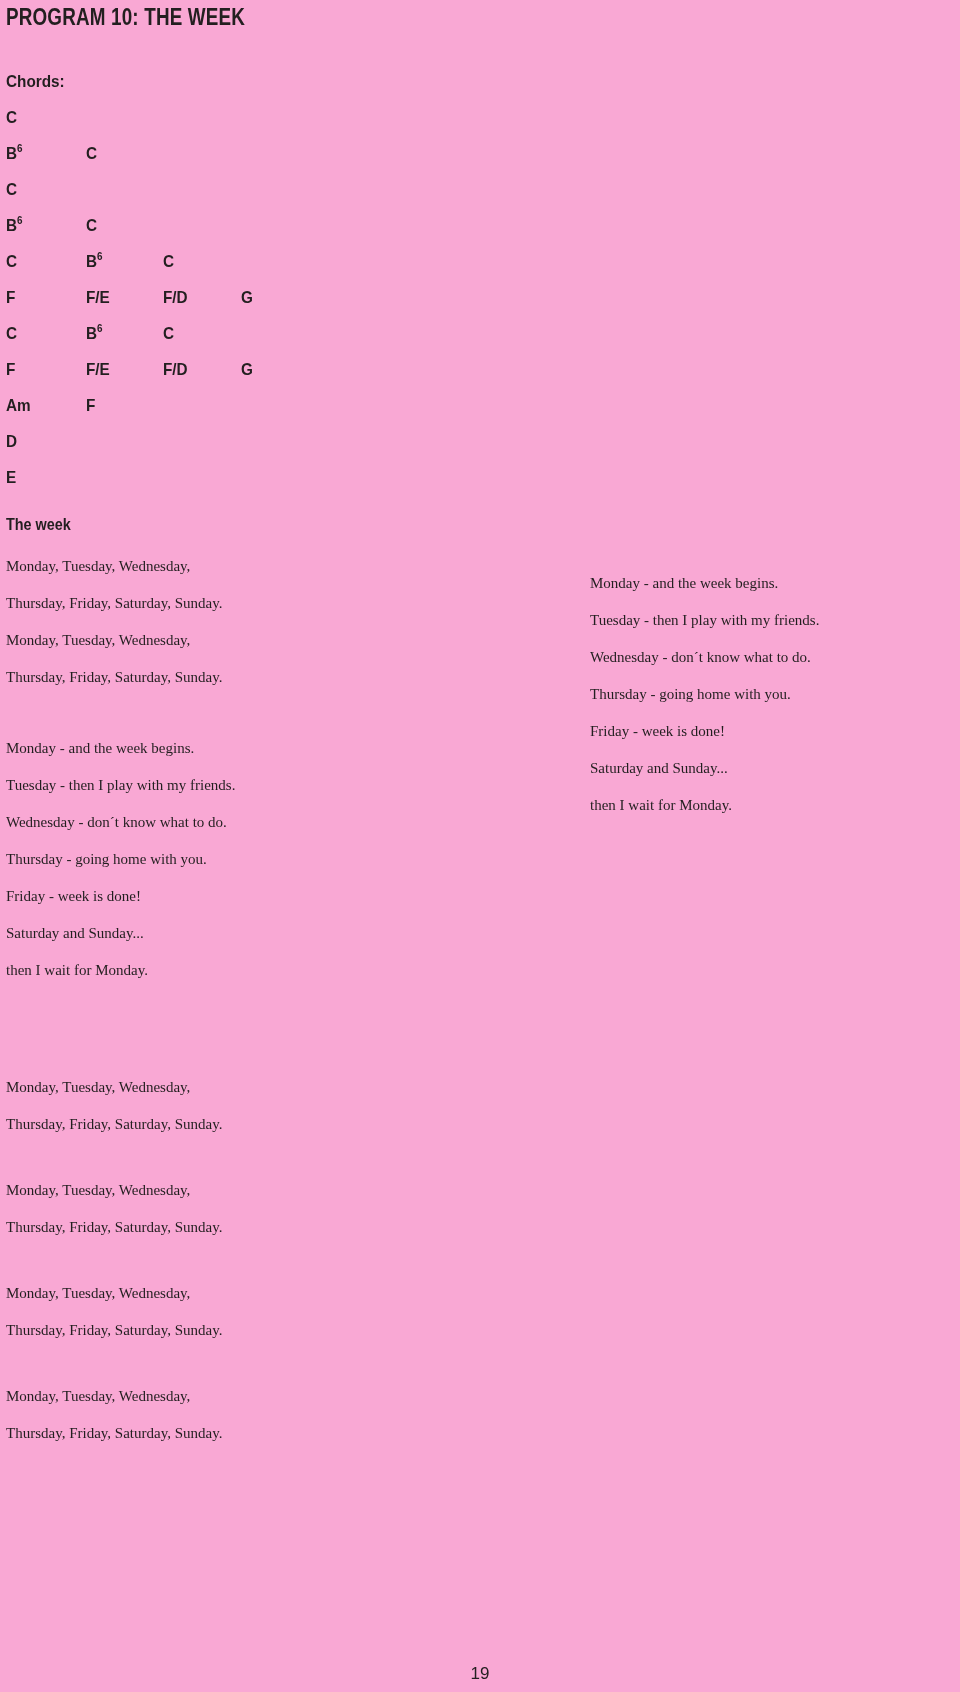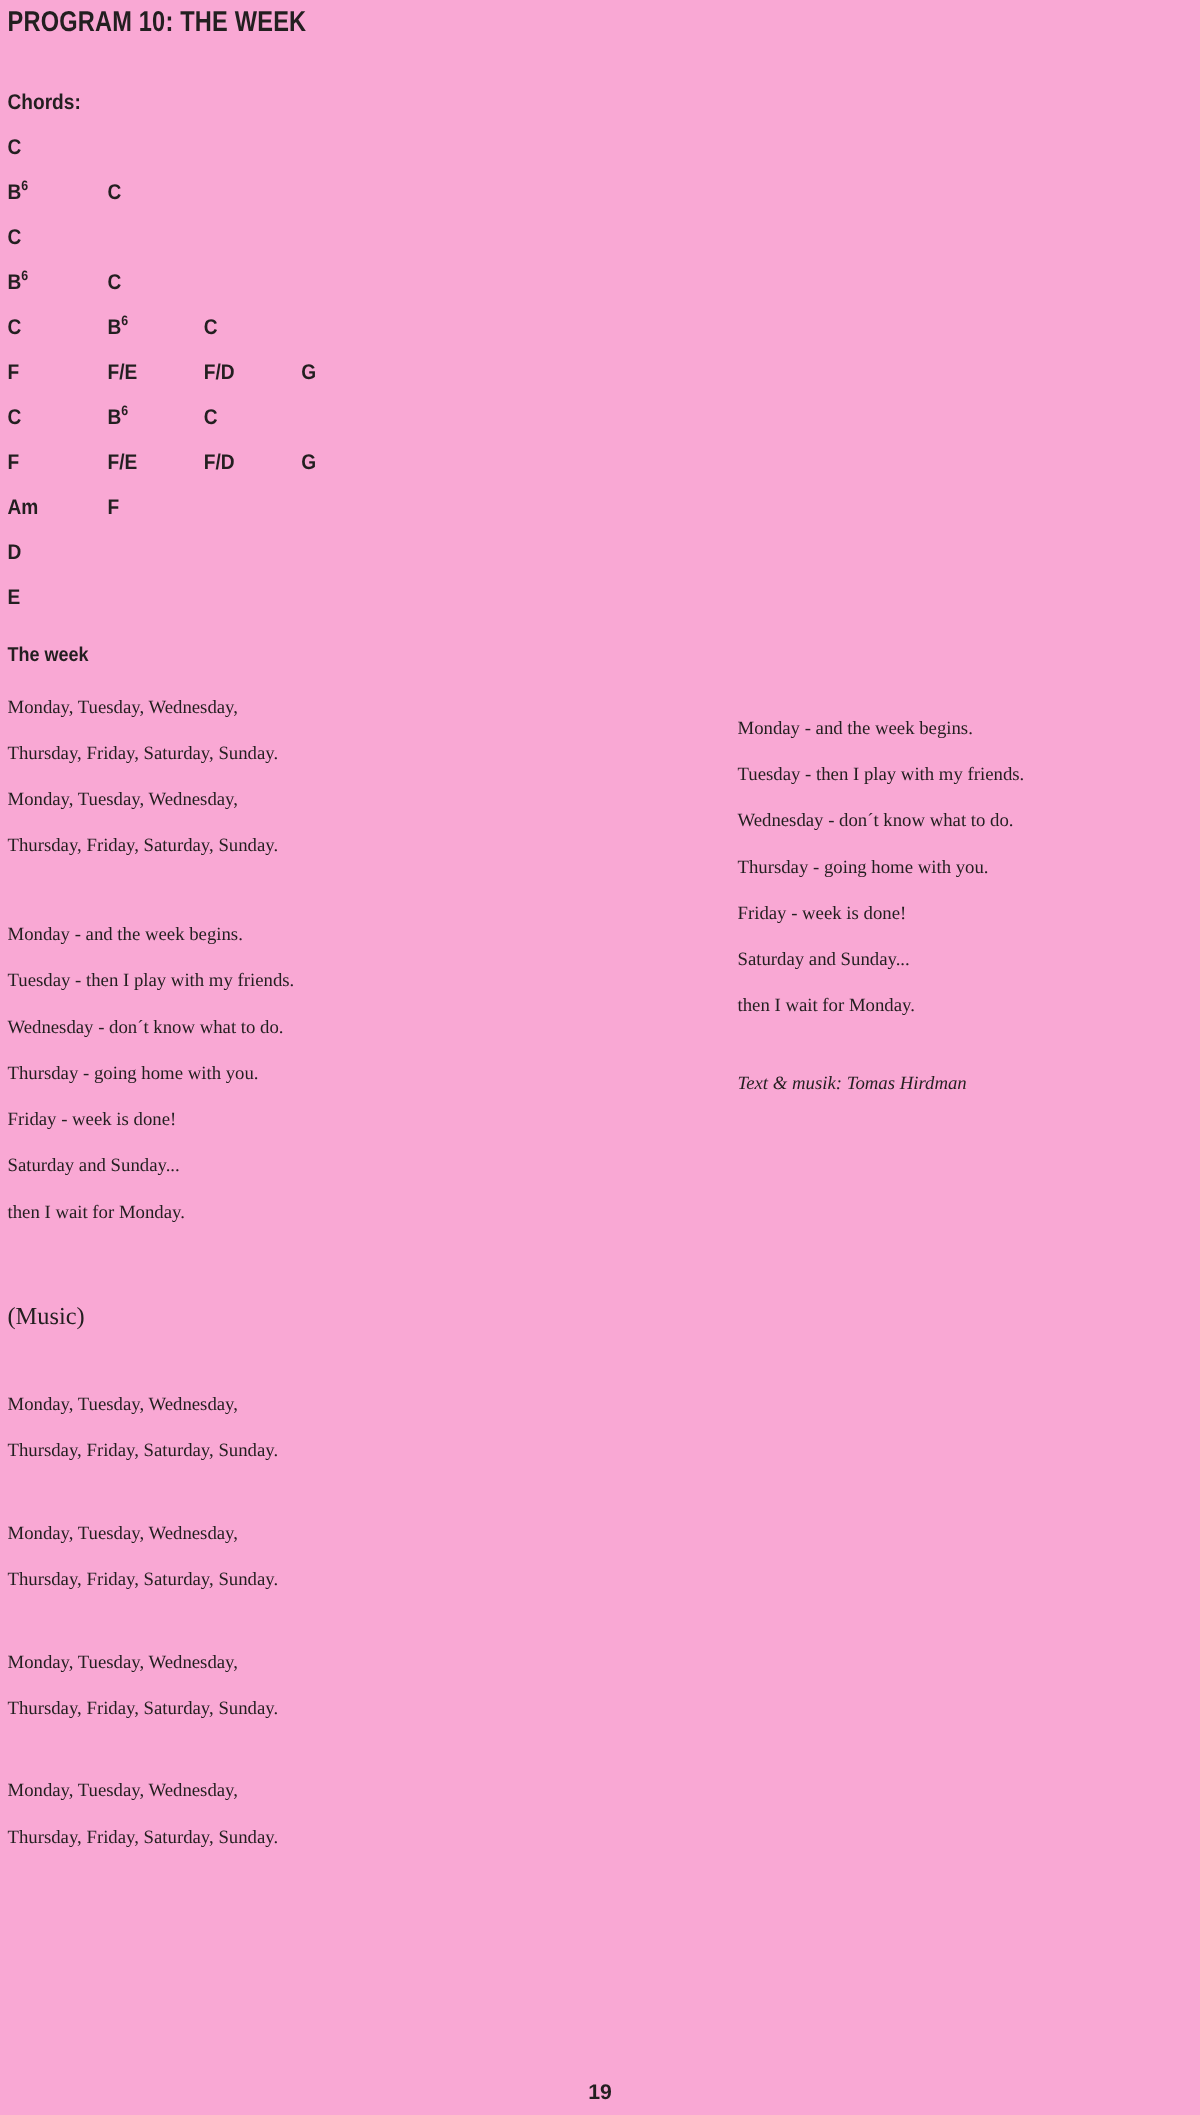--- a/index.html
+++ b/index.html
@@ -126,21 +126,21 @@
   .credits-gap { height: 25px; }
 
   
   .page-number {
     position: absolute;
     left: 0;
     right: 0;
     bottom: 8px;
     text-align: center;
     font-family: "Liberation Sans Narrow", "Liberation Sans", sans-serif;
-    font-weight: 700;
+    font-weight: 400;
     font-size: 17px;
   }
 </style>
 </head>
 <body>
 
 <div class="page">
 
   <div class="doc-title">PROGRAM 10: THE WEEK</div>
 
@@ -219,25 +219,23 @@
     <div class="verse">
         <div class="lyr-line">Monday - and the week begins.</div>
         <div class="lyr-line">Tuesday - then I play with my friends.</div>
         <div class="lyr-line">Wednesday - don´t know what to do.</div>
         <div class="lyr-line">Thursday - going home with you.</div>
         <div class="lyr-line">Friday - week is done!</div>
         <div class="lyr-line">Saturday and Sunday...</div>
         <div class="lyr-line">then I wait for Monday.</div>
       </div>
     <div class="credits-gap"></div>
-    <div class="lyr-line credits">Text &amp; musik: Tomas Hirdman</div>
   </div>
 
   <div class="lower-block">
-    <div class="music-cue">(Music)</div>
     <div class="spacer-gap"></div>
     <div>
         <div class="verse">
           <div class="lyr-line">Monday, Tuesday, Wednesday,</div>
           <div class="lyr-line">Thursday, Friday, Saturday, Sunday.</div>
         </div>
         <div class="verse">
           <div class="lyr-line">Monday, Tuesday, Wednesday,</div>
           <div class="lyr-line">Thursday, Friday, Saturday, Sunday.</div>
         </div>

